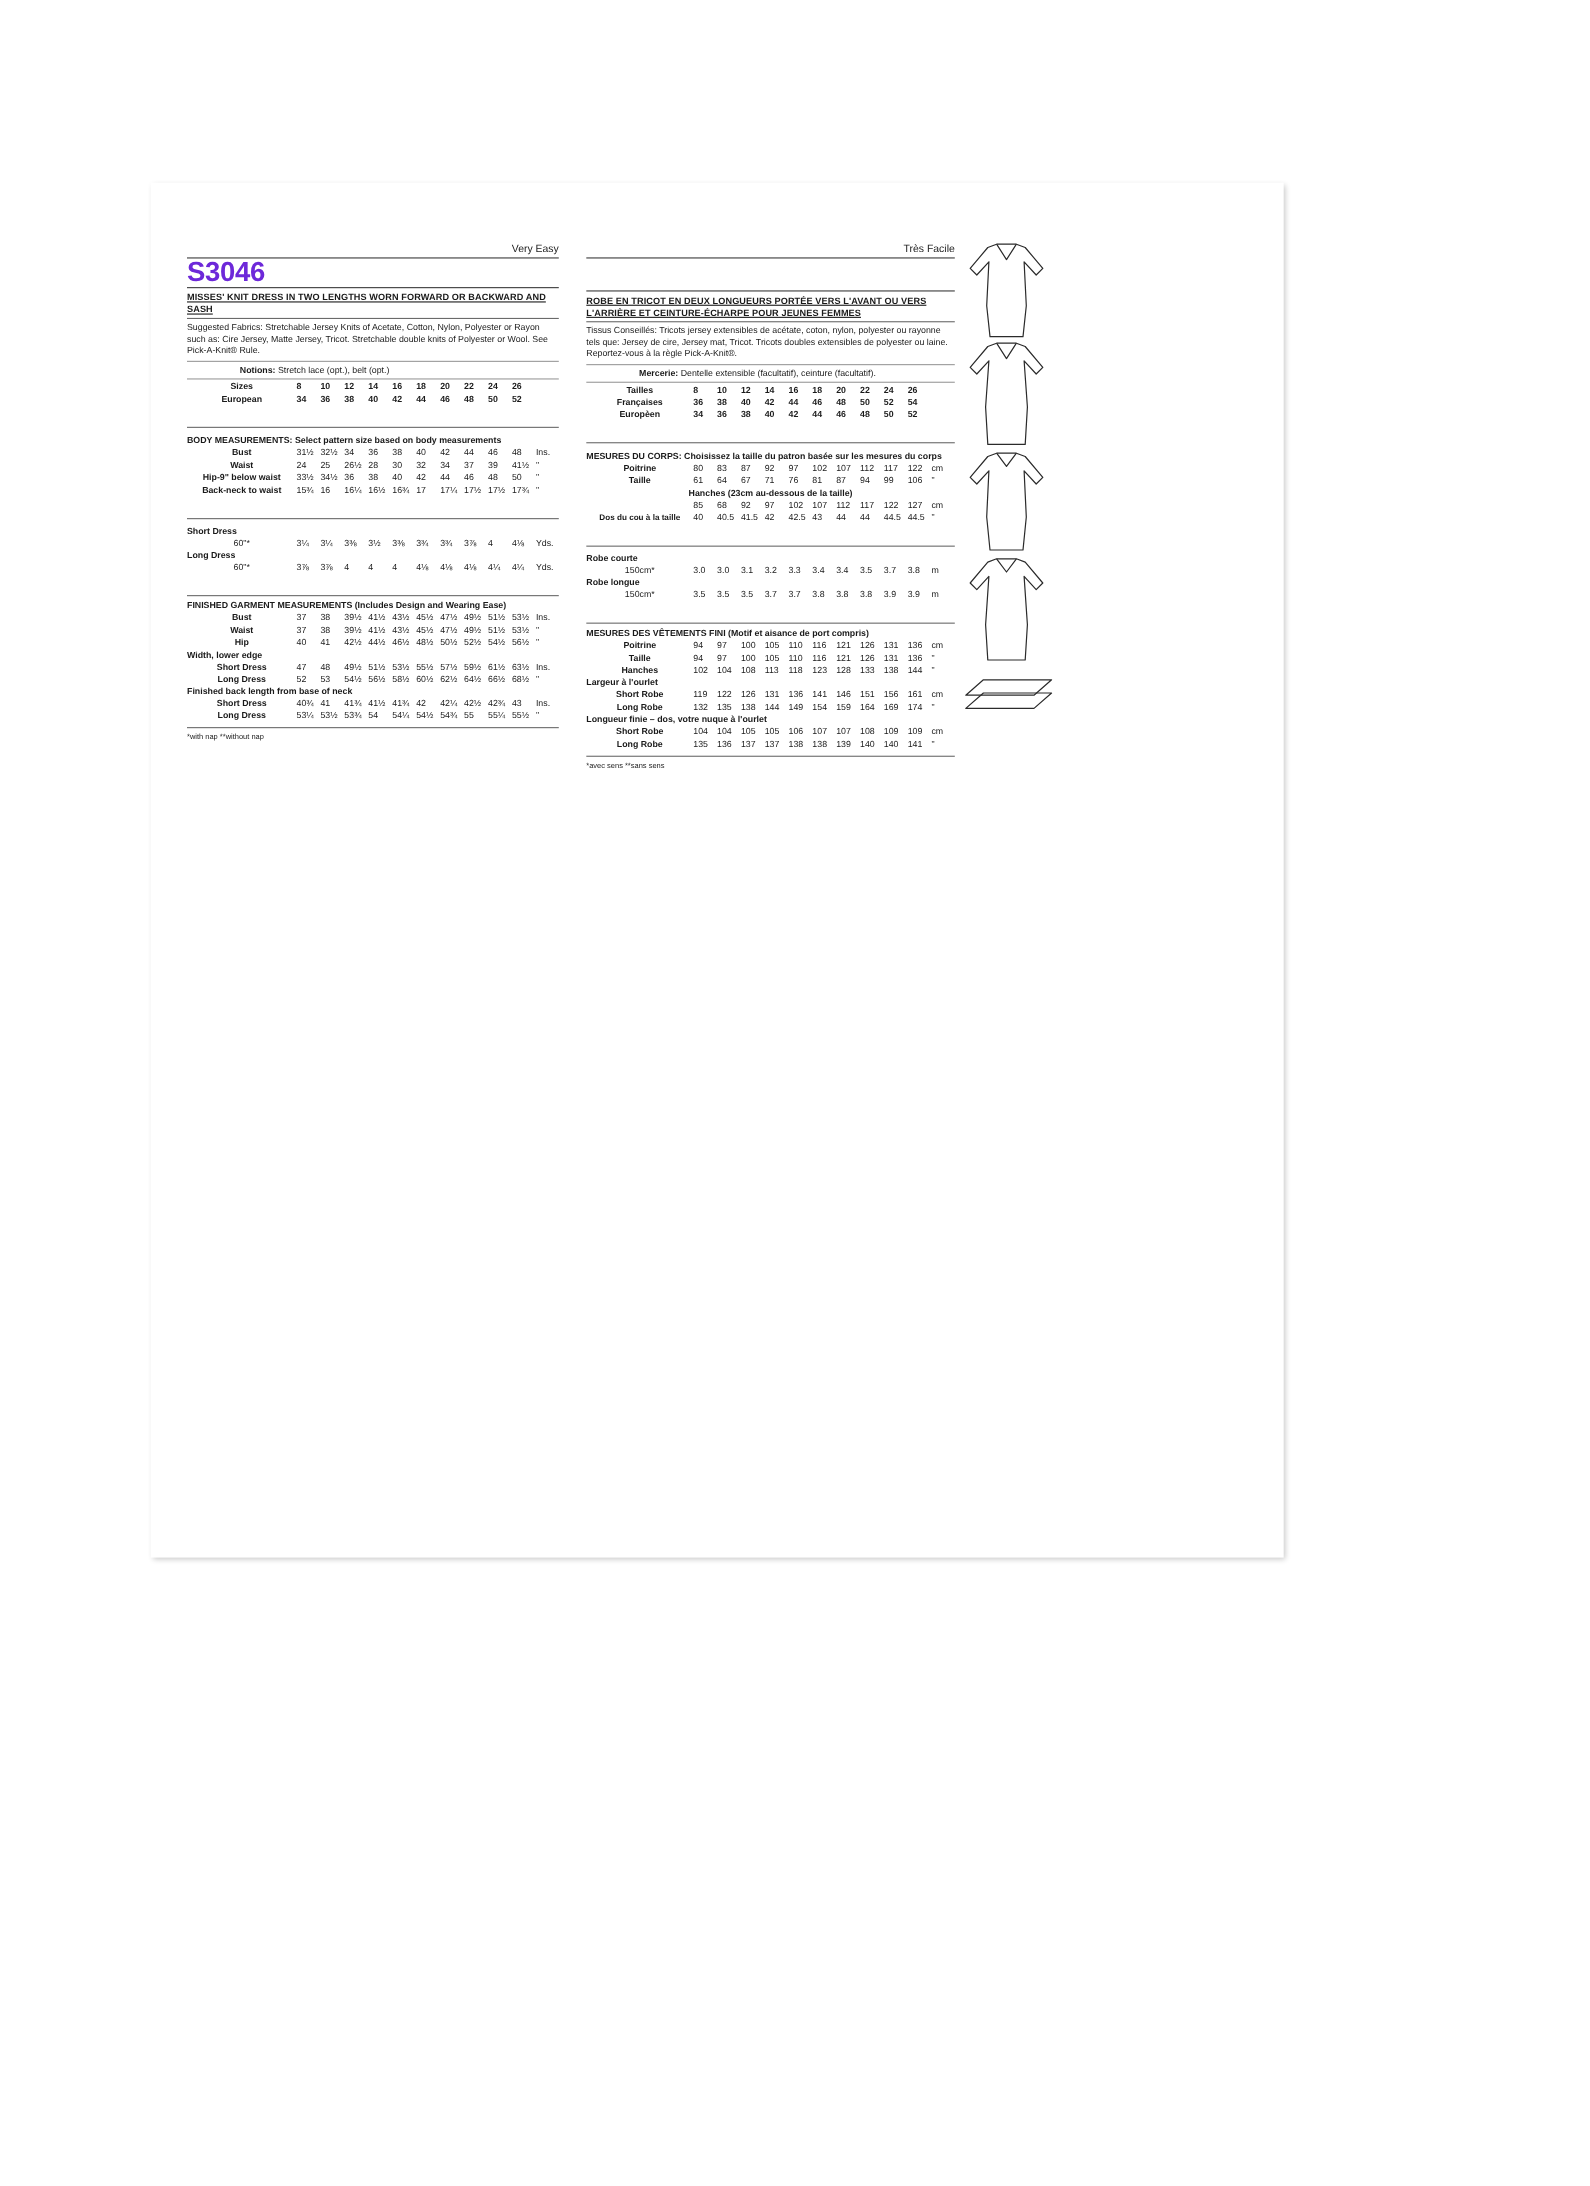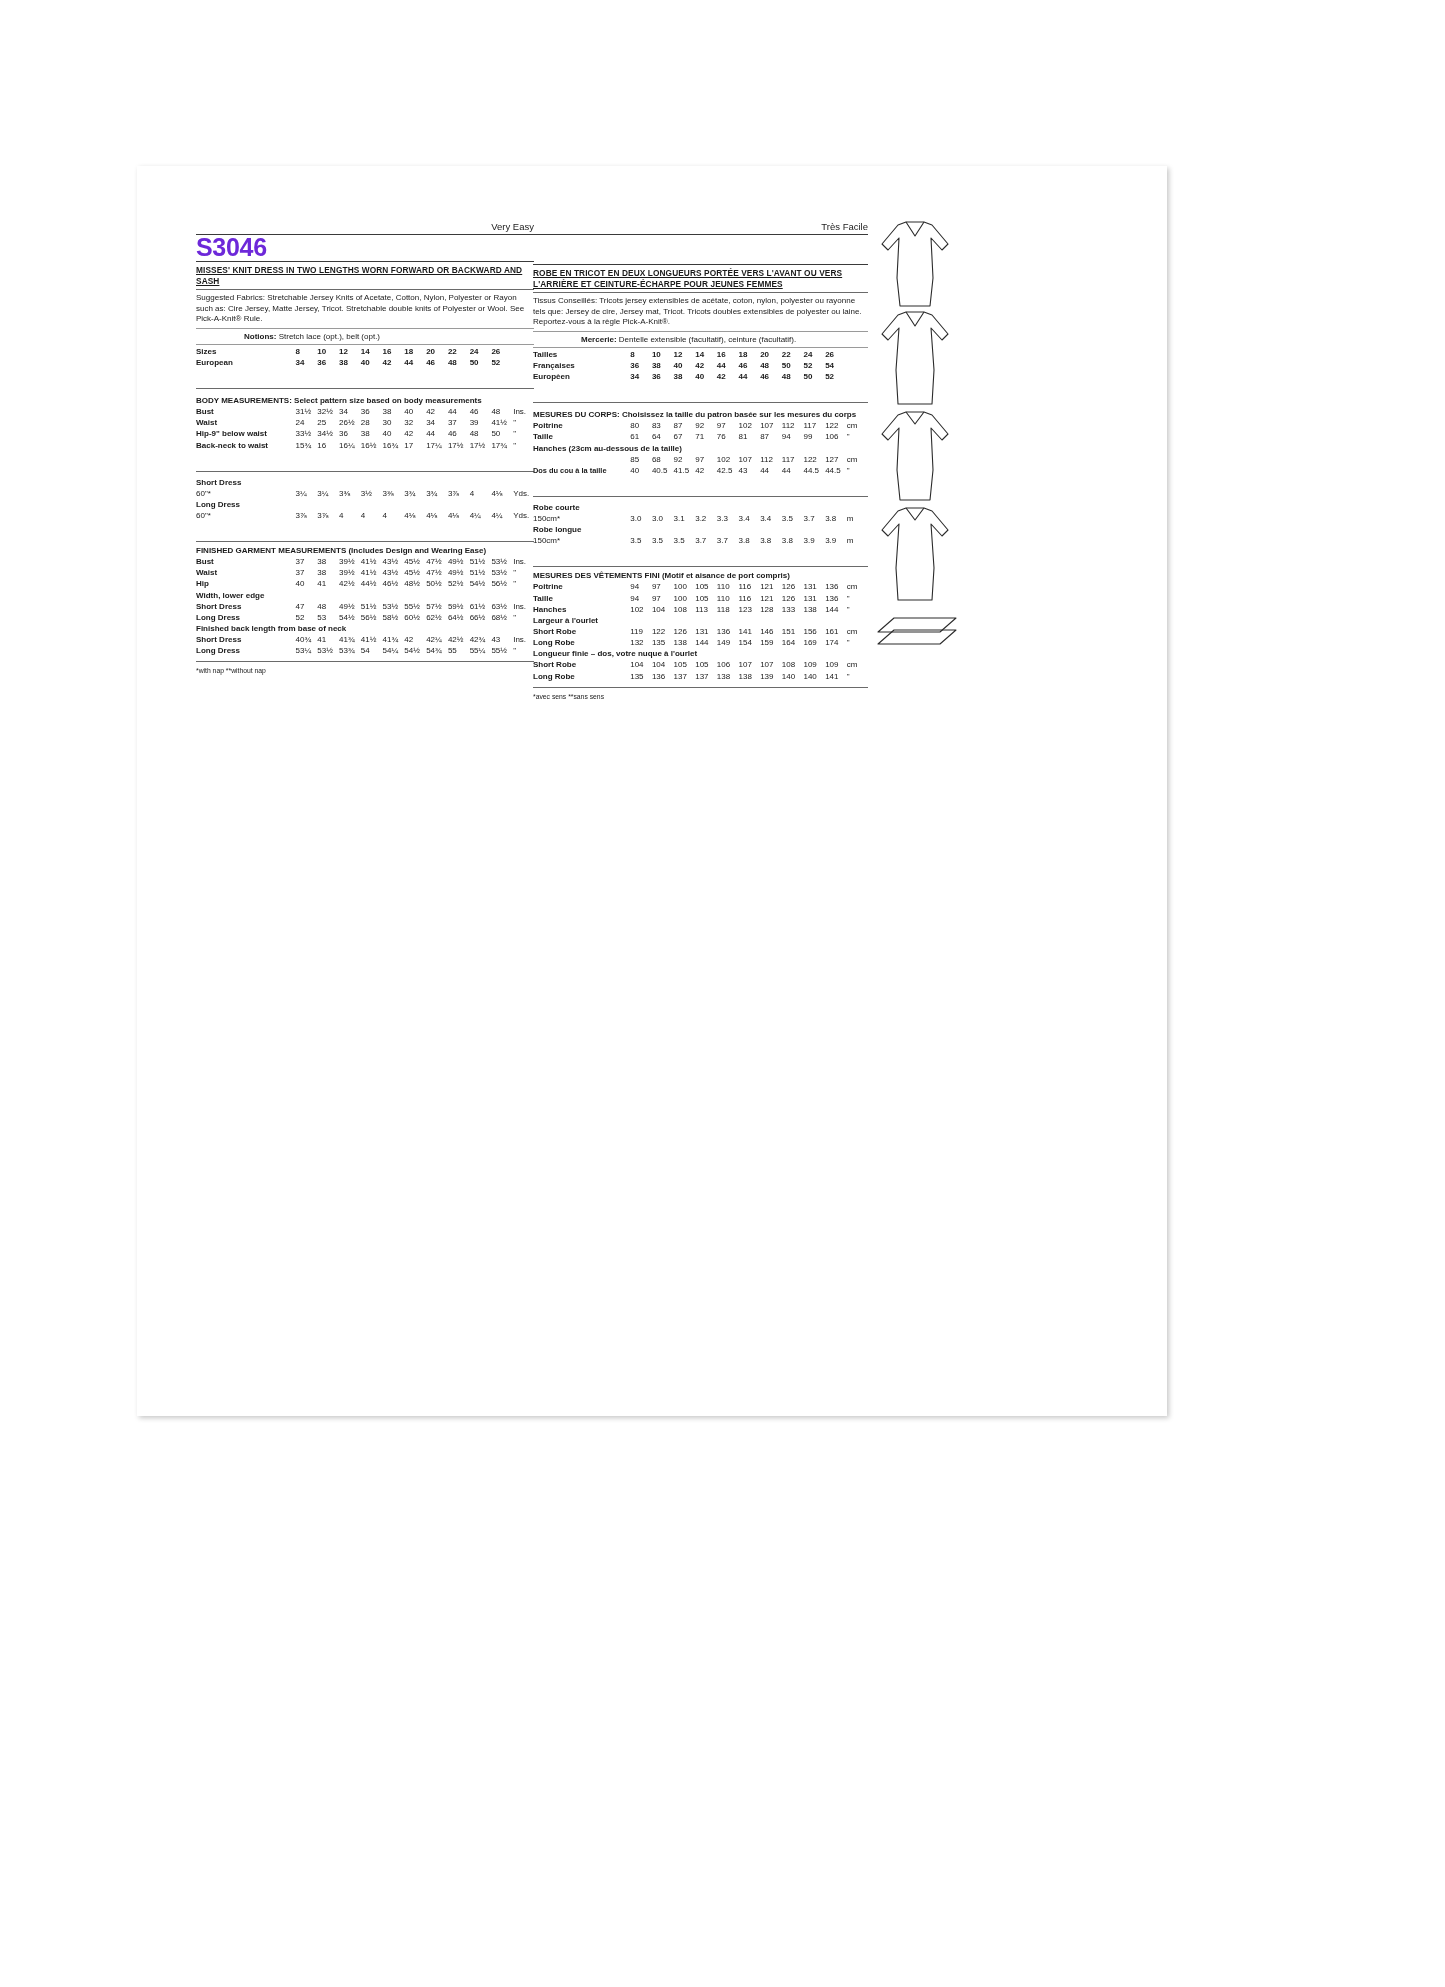--- a/index.html
+++ b/index.html
@@ -3,42 +3,42 @@
 <meta charset="utf-8">
 <style>
   html,body{margin:0;padding:0;background:#ffffff;}
   body{width:1445px;height:1987px;font-family:"Liberation Sans",sans-serif;color:#1a1a1a;}
 
   #sheet{position:absolute;left:137px;top:166px;width:1030px;height:1250px;background:#ffffff;
          box-shadow:2px 2px 5px rgba(0,0,0,0.22);}
   #page{position:relative;width:100%;height:100%;}
 
   .col{position:absolute;top:52px;}
-  .col-en{left:59px;width:338px;}
+  .col-en{left:33px;width:338px;}
   .col-fr{left:396px;width:335px;}
 
   .eyebrow{display:flex;justify-content:flex-end;font-size:9.5px;color:#222;
            border-bottom:1.6px solid #3a3a3a;padding-bottom:2px;margin-bottom:0;height:14px;align-items:flex-end;}
   .patnum{font-size:25px;font-weight:bold;letter-spacing:-0.3px;line-height:1;color:#6d28d9;
           font-family:"Liberation Sans",sans-serif;}
   .headrow{display:flex;align-items:flex-end;justify-content:space-between;
            border-bottom:1.7px solid #3a3a3a;padding-bottom:1px;}
 
   .subtitle{font-size:8.3px;font-weight:bold;line-height:1.28;letter-spacing:0.1px;
             padding:3px 0 3px 0;border-bottom:1.1px solid #6a6a6a;text-transform:uppercase;text-decoration:underline;}
   .fr .subtitle{border-bottom:1.1px solid #6a6a6a;}
 
   .para{font-size:8px;line-height:1.33;padding:3px 0 3px 0;border-bottom:1px solid #9a9a9a;}
   .para b{font-weight:normal;}
   .notions{font-size:8px;line-height:1.3;padding:2.5px 0 2.5px 0;border-bottom:1px solid #9a9a9a;}
   .notions b{font-weight:bold;padding-left:48px;}
 
   table.t{width:100%;border-collapse:collapse;font-size:8px;table-layout:fixed;}
   table.t td{padding:1.1px 0;vertical-align:bottom;white-space:nowrap;}
-  td.lbl{text-align:left;font-weight:bold;width:96px;}
+  td.lbl{text-align:center;font-weight:bold;width:96px;}
   td.lbl.norm{font-weight:normal;}
   td.v{text-align:left;width:21px;font-weight:bold;}
   td.v.n{font-weight:normal;}
   td.unit{text-align:left;width:20px;font-weight:normal;padding-left:2px;}
   .fr td.lbl{width:92px;}
   .fr td.v{width:20.5px;}
 
   .secthead{font-size:8px;font-weight:bold;padding:2px 0 1px 0;}
   .grouplbl{font-size:8px;font-weight:bold;padding:1px 0;}
   .sep{border-top:1.1px solid #6a6a6a;margin-top:20px;padding-top:5px;}

